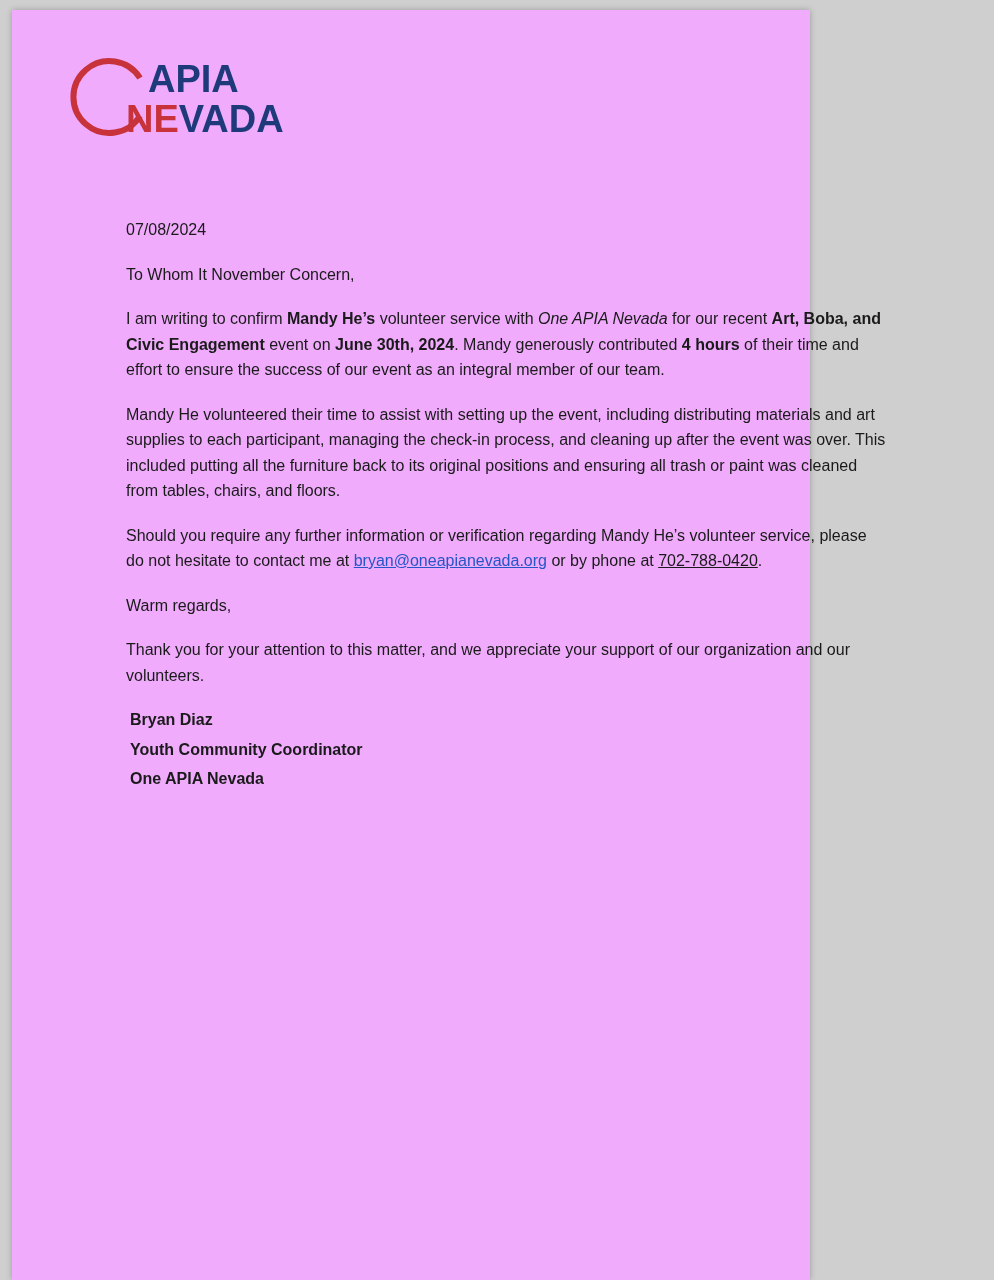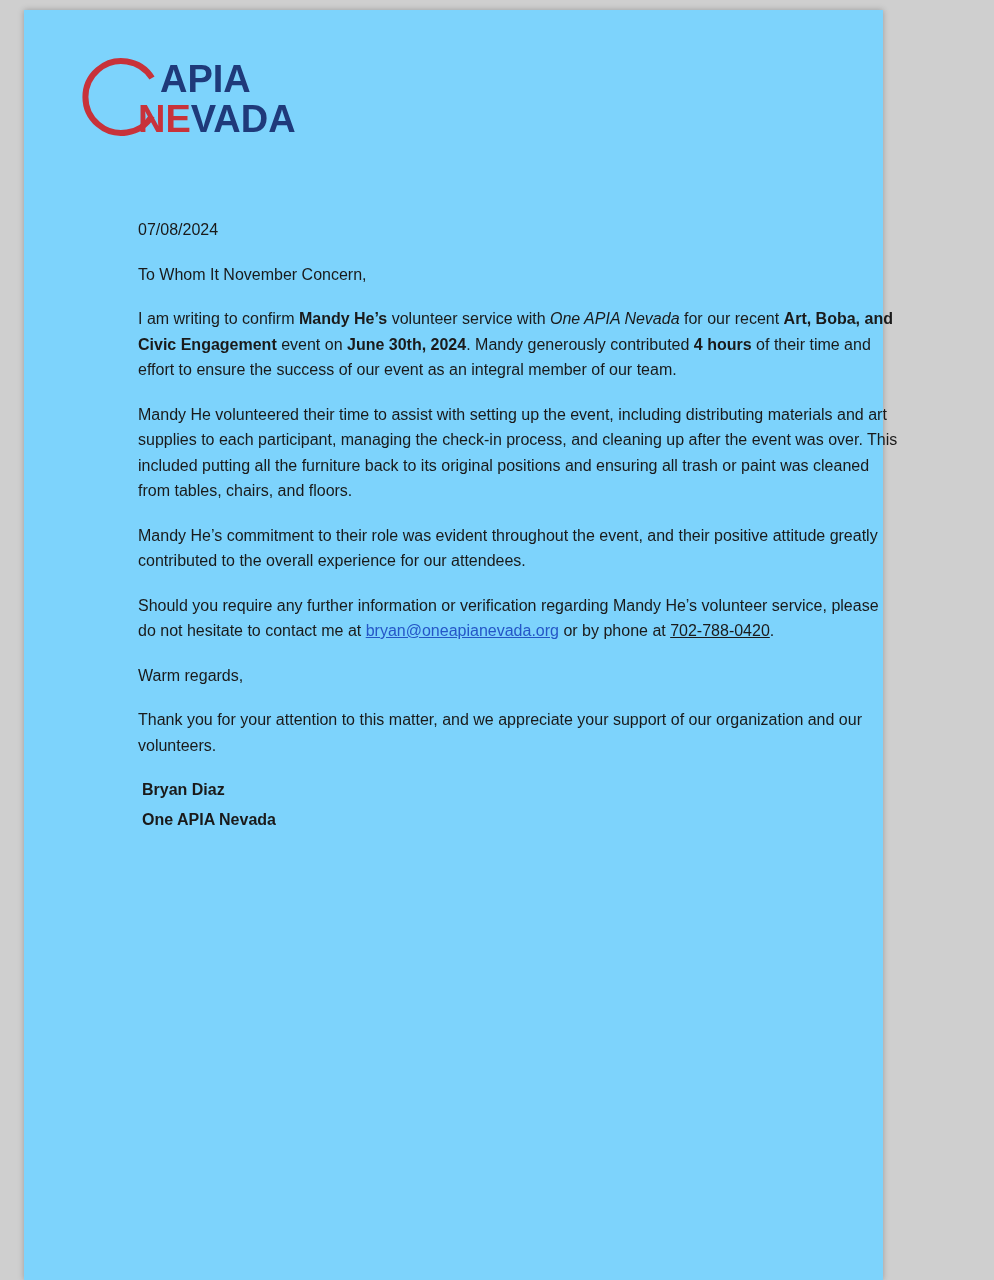--- a/index.html
+++ b/index.html
@@ -5,23 +5,23 @@
     html, body { margin: 0; padding: 0; }
     body {
       width: 994px; height: 1280px;
       background: #cfcfcf;
       position: relative;
       overflow: hidden;
       font-family: "Liberation Sans", sans-serif;
     }
     .page {
       position: absolute;
-      left: 24px; top: 10px;
-      width: 859px; height: 1270px;
-      background: #7dd3fc;
+      left: 12px; top: 10px;
+      width: 798px; height: 1270px;
+      background: #f0abfc;
       box-shadow: 0 0 6px rgba(0,0,0,0.25);
     }
     .logo {
       position: absolute;
       left: 56px; top: 40px;
       width: 230px; height: 90px;
     }
     .logo svg { width: 230px; height: 90px; display: block; }
     .content {
       position: absolute;
@@ -48,22 +48,22 @@
       <text x="80" y="42" font-family="Liberation Sans, sans-serif" font-weight="bold" font-size="38" fill="#1f3a7a">APIA</text>
       <text x="58" y="82" font-family="Liberation Sans, sans-serif" font-weight="bold" font-size="38"><tspan fill="#c8323a">NE</tspan><tspan fill="#1f3a7a">VADA</tspan></text>
     </svg>
   </div>
 
   <div class="content">
     <p class="date">07/08/2024</p>
     <p>To Whom It November Concern,</p>
     <p><span>I am writing to confirm </span><b>Mandy He’s</b><span> volunteer service with </span><i>One APIA Nevada</i><span> for our recent </span><b>Art, Boba, and Civic Engagement</b><span> event on </span><b>June 30th, 2024</b><span>. Mandy generously contributed </span><b>4 hours</b><span> of their time and effort to ensure the success of our event as an integral member of our team.</span></p>
     <p>Mandy He volunteered their time to assist with setting up the event, including distributing materials and art supplies to each participant, managing the check-in process, and cleaning up after the event was over. This included putting all the furniture back to its original positions and ensuring all trash or paint was cleaned from tables, chairs, and floors.</p>
-    <p>Mandy He’s commitment to their role was evident throughout the event, and their positive attitude greatly contributed to the overall experience for our attendees.</p>
     <p><span>Should you require any further information or verification regarding Mandy He’s volunteer service, please do not hesitate to contact me at </span><a class="email">bryan@oneapianevada.org</a><span> or by phone at </span><span class="phone">702-788-0420</span><span>.</span></p>
     <p>Warm regards,</p>
     <p>Thank you for your attention to this matter, and we appreciate your support of our organization and our volunteers.</p>
     <div class="sig">
       <p>Bryan Diaz</p>
+      <p>Youth Community Coordinator</p>
       <p>One APIA Nevada</p>
     </div>
   </div>
 </div>
 
 </body></html>

